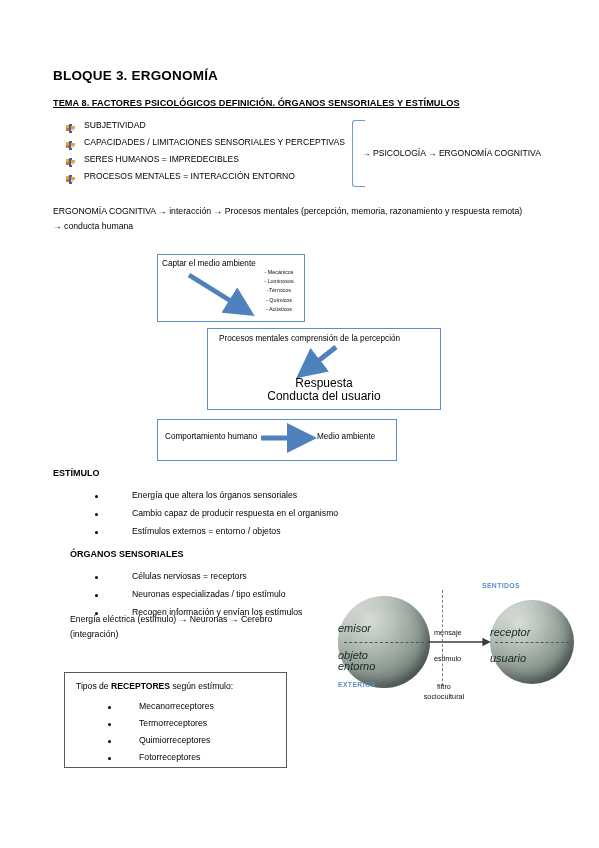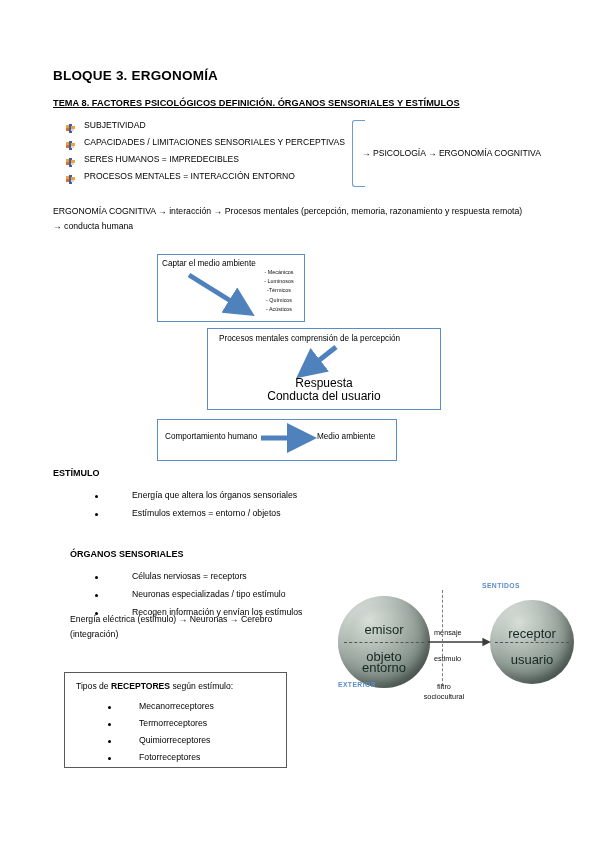--- a/index.html
+++ b/index.html
@@ -89,21 +89,21 @@
   
   #sphere-diagram{position:absolute;left:332px;top:578px;width:262px;height:130px;}
   .sphere{
     position:absolute;border-radius:50%;
     background:
       radial-gradient(circle at 34% 26%, #d8ded8 0%, #b9c2bb 26%, #8d9a92 56%, #63706a 80%, #4b5a54 100%);
     box-shadow:inset -4px -5px 10px rgba(30,40,35,.45), inset 3px 3px 8px rgba(255,255,255,.35);
   }
   #sphere-left{left:6px;top:18px;width:92px;height:92px;}
   #sphere-right{left:158px;top:22px;width:84px;height:84px;}
-  .sph-label{position:absolute;width:100%;text-align:center;font-size:13px;color:#13291f;}
+  .sph-label{position:absolute;width:100%;font-size:11px;color:#13291f;font-style:italic;}
   .sphere .dashed{
     position:absolute;left:6%;top:50%;width:88%;height:0;
     border-top:1px dashed #4c5a54;
   }
   .lbl-blue{position:absolute;font-size:6.8px;color:#5b8cc8;letter-spacing:.4px;font-weight:bold;}
   #lbl-sentidos{left:150px;top:4px;}
   #lbl-exterior{left:6px;top:103px;}
   .mid-line{position:absolute;left:110px;top:12px;width:0;height:96px;border-left:1.2px dashed #7d7d7d;}
   .filtro{position:absolute;left:76px;top:104px;width:72px;text-align:center;font-size:7.3px;line-height:9.5px;color:#111;}
   .msg{position:absolute;font-size:7.3px;color:#111;}
@@ -212,20 +212,24 @@
   <div class="b3-right">Medio ambiente</div>
 
   <div class="sub-head h-estimulo">ESTÍMULO</div>
   <div class="dlist" id="list-estimulo">
     <div class="drow">
       <span class="dot"></span>
       <span class="dtext">Energía que altera los órganos sensoriales</span>
     </div>
     <div class="drow">
       <span class="dot"></span>
+      <span class="dtext">Cambio capaz de producir respuesta en el organismo</span>
+    </div>
+    <div class="drow">
+      <span class="dot"></span>
       <span class="dtext">Estímulos externos = entorno / objetos</span>
     </div>
   </div>
 
   <div class="sub-head h-organos">ÓRGANOS SENSORIALES</div>
   <div class="dlist" id="list-organos">
     <div class="drow">
       <span class="dot"></span>
       <span class="dtext">Células nerviosas = receptors</span>
     </div>

